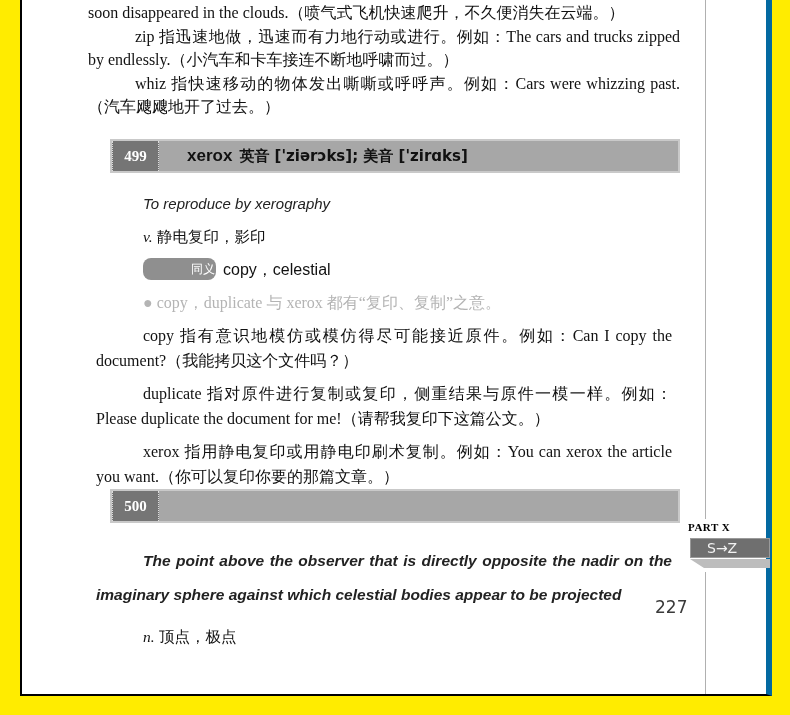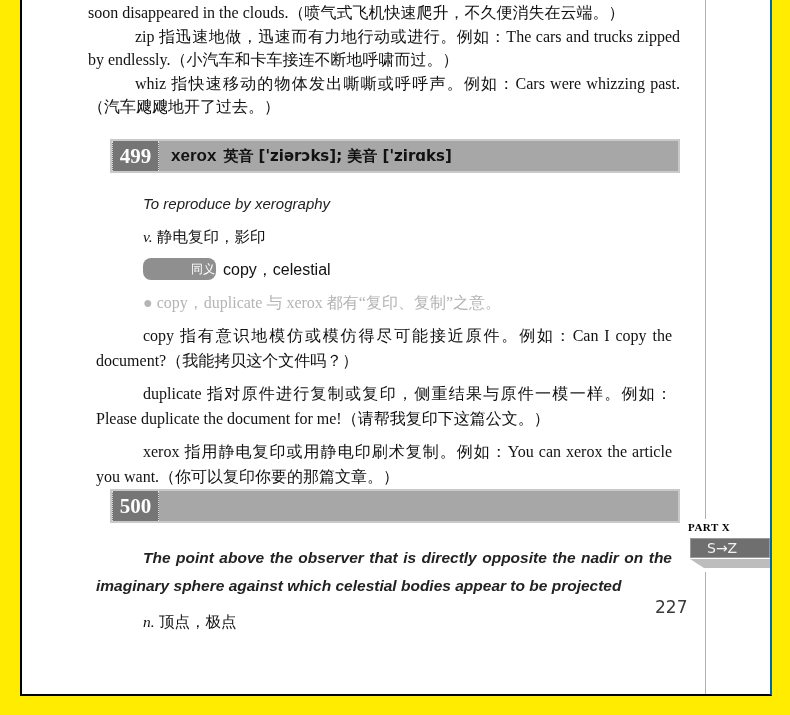--- a/index.html
+++ b/index.html
@@ -5,38 +5,38 @@
   :root{
     --yellow:#ffec00; --bar-fill:#a7a7a7; --bar-border:#c9c9c9;
     --numbox:#757575; --badge:#8f8f8f; --graytext:#b4b4b4;
     --tab-fill:#6f6f6f; --tab-fold:#bdbdbd; --rule:#b0b0b0; --ink:#111111;
   }
   *{margin:0;padding:0;box-sizing:border-box;}
   html,body{width:790px;height:715px;overflow:hidden;}
   body{background:var(--yellow);position:relative;font-family:"Liberation Serif",serif;color:var(--ink);}
   .page{
     position:absolute;left:20px;top:0;width:752px;height:696px;background:#ffffff;
-    border-left:2px solid #000;border-right:2px solid #0369a1;border-bottom:2px solid #000;
+    border-left:2px solid #000;border-right:6px solid #0369a1;border-bottom:2px solid #000;
   }
   
   .main-col{position:absolute;left:66px;top:0;width:592px;}
   .intro{position:absolute;left:0;top:1px;width:592px;font-size:16px;line-height:23.5px;text-align:justify;}
   .intro p{text-indent:47px;}
   .intro p.cont{text-indent:0;}
   
   .entry-header{
     position:absolute;left:22px;width:570px;height:34px;background:var(--bar-fill);
     border:2px solid var(--bar-border);display:flex;align-items:stretch;
   }
   .entry-header .numbox{
     width:47px;background:var(--numbox);color:#fff;display:flex;align-items:center;justify-content:center;
-    font-family:"Liberation Serif",serif;font-weight:bold;font-size:21px;
+    font-family:"Liberation Serif",serif;font-weight:bold;font-size:15px;
     border-left:1px dotted rgba(255,255,255,.75);border-right:1px dotted rgba(255,255,255,.75);
   }
-  .entry-header .headline{display:flex;align-items:center;padding-left:12px;font-size:16px;white-space:nowrap;}
+  .entry-header .headline{display:flex;align-items:center;padding-left:28px;font-size:16px;white-space:nowrap;}
   .entry-header .hw{font-family:"Liberation Sans",sans-serif;font-weight:bold;font-size:17px;margin-right:7px;}
   .entry-header .pron{font-family:"DejaVu Sans",sans-serif;font-size:15px;font-weight:600;}
   .e-body{position:absolute;left:0;width:592px;font-size:16px;line-height:25px;}
   .e-body p{margin:8px;text-indent:47px;text-align:justify;}
   .def-en{font-family:"Liberation Sans",sans-serif;font-style:italic;font-size:15px;color:#222;}
   .def-en.strong{font-weight:600;font-size:15.5px;}
   .pos-line{font-family:"Liberation Sans",sans-serif;font-size:15.5px;}
   .pos-line i{font-family:"Liberation Serif",serif;}
   .syn-line{font-family:"Liberation Sans",sans-serif;font-size:16px;}
   .badge{
@@ -95,21 +95,21 @@
       <p class="note">● copy，duplicate 与 xerox 都有“复印、复制”之意。</p>
       <p>copy 指有意识地模仿或模仿得尽可能接近原件。例如：Can I copy the document?（我能拷贝这个文件吗？）</p>
       <p>duplicate 指对原件进行复制或复印，侧重结果与原件一模一样。例如：Please duplicate the document for me!（请帮我复印下这篇公文。）</p>
       <p>xerox 指用静电复印或用静电印刷术复制。例如：You can xerox the article you want.（你可以复印你要的那篇文章。）</p>
     </div>
 
     <div class="entry-header" style="top:489px;">
       <div class="numbox">500</div>
     </div>
 
-    <div class="e-body" style="top:536px;line-height:28px;">
+    <div class="e-body" style="top:536px;line-height:34px;">
       <p class="def-en strong">The point above the observer that is directly opposite the nadir on the imaginary sphere against which celestial bodies appear to be projected</p>
       <p class="pos-line"><i>n.</i> <span>顶点，极点</span></p>
     </div>
 
   </div>
 
   <div class="rule top"></div>
   <div class="rule bottom"></div>
   <div class="part-label">PART X</div>
   <div class="range-tab">S→Z</div>

